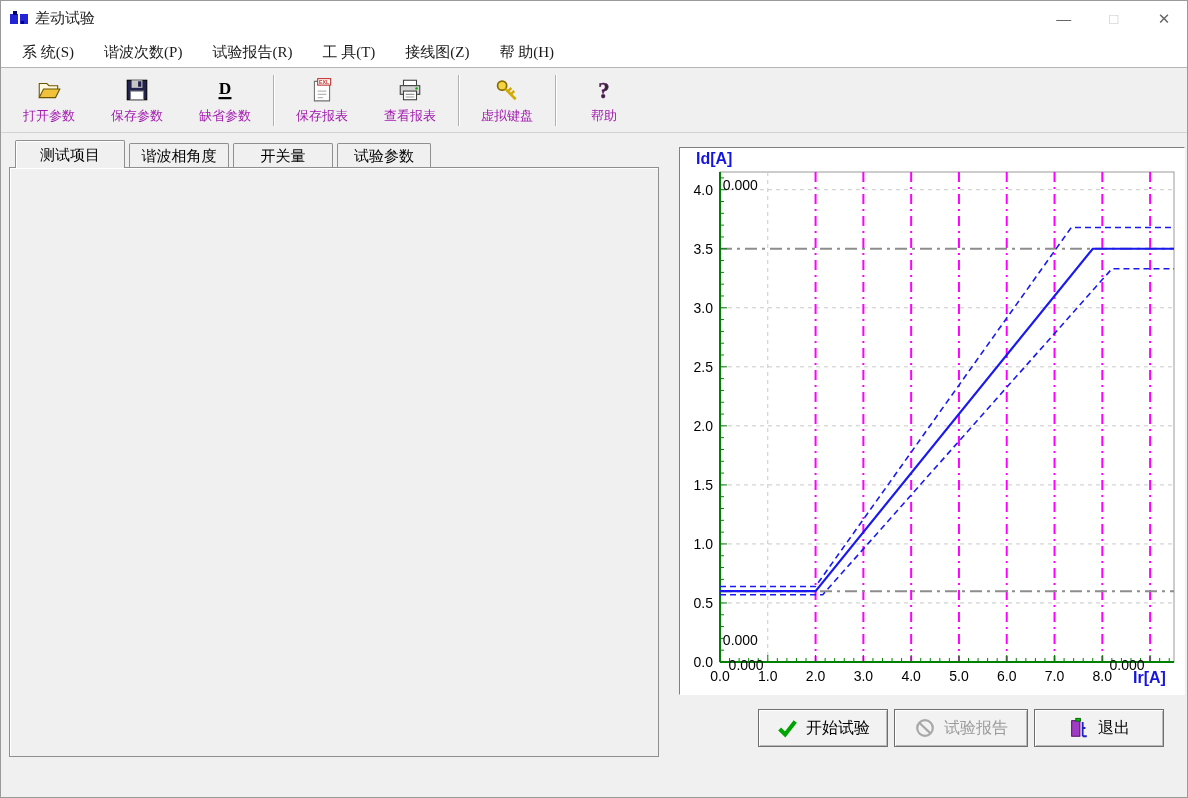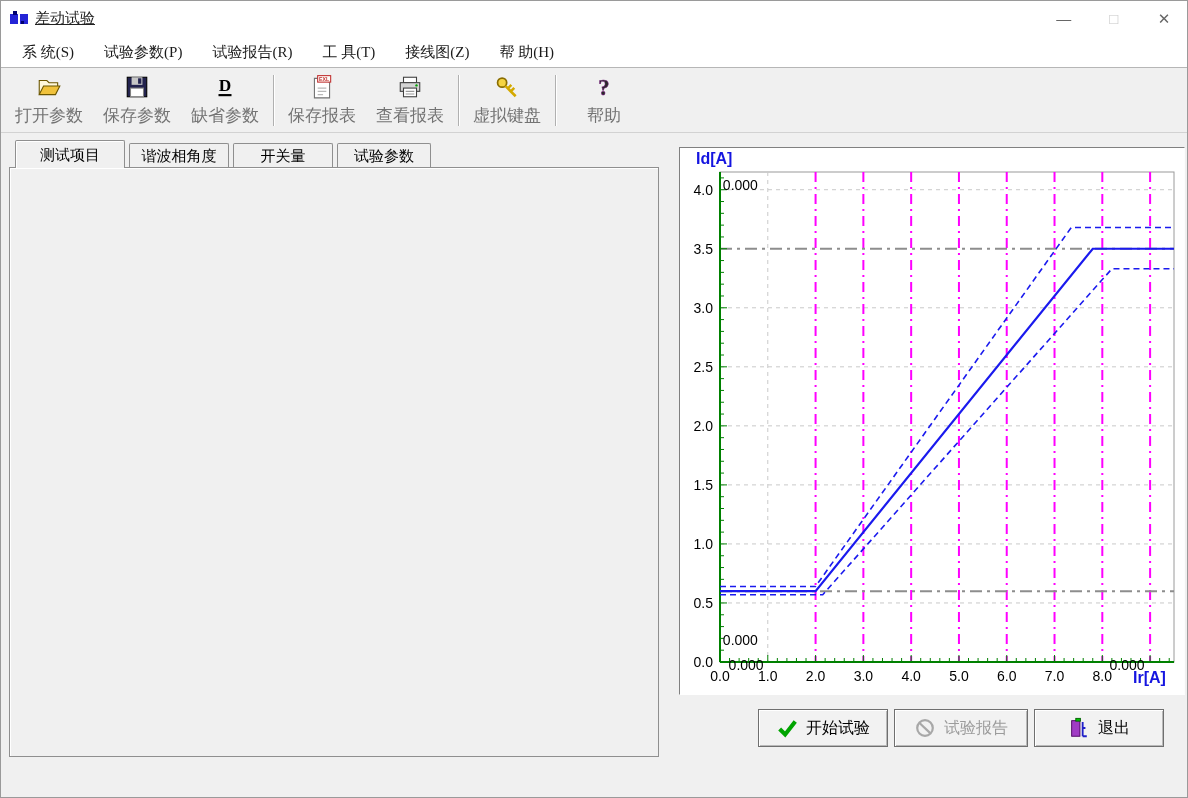--- a/index.html
+++ b/index.html
@@ -1,32 +1,32 @@
 <!DOCTYPE html>
 <html><head>
 <meta charset="utf-8">
 <style>
   html,body{margin:0;padding:0;background:#d8d8d8;font-family:"Liberation Sans","DejaVu Sans",sans-serif;}
   #win{position:relative;width:1186px;height:796px;background:#f0f0f0;border:1px solid #9a9a9a;overflow:hidden;
        font-size:15px;color:#000;}
   
   .titlebar{position:absolute;left:0;top:0;width:100%;height:36px;background:#ffffff;}
   .app-icon{position:absolute;left:8px;top:8px;width:20px;height:20px;}
-  .title{position:absolute;left:34px;top:8px;font-size:15px;color:#222;text-decoration:underline;}
+  .title{position:absolute;left:34px;top:8px;font-size:15px;color:#222;}
   .wctrl{position:absolute;right:0;top:0;height:36px;}
   .wbtn{display:inline-block;width:46px;height:36px;line-height:36px;text-align:center;color:#666;font-size:15px;cursor:default;}
   .wbtn.dim{color:#c8c8c8;}
   
   .menubar{position:absolute;left:0;top:36px;width:100%;height:31px;background:#ffffff;border-bottom:1px solid #b6b6b6;display:flex;align-items:center;padding-left:6px;box-sizing:border-box;}
   .menu-item{padding:0 15px;color:#1a1a1a;height:100%;display:flex;align-items:center;font-family:Liberation Serif, serif;}
   
   .toolbar{position:absolute;left:0;top:68px;width:100%;height:64px;background:#f0f0f0;border-bottom:1px solid #d2d2d2;display:flex;align-items:stretch;padding-left:4px;box-sizing:border-box;}
   .tb-btn{width:88px;display:flex;flex-direction:column;align-items:center;justify-content:center;gap:1px;}
   .tb-btn svg{width:26px;height:26px;}
-  .tb-label{font-size:17px;color:#737373;}
+  .tb-label{font-size:13px;color:#a21caf;}
   .tb-sep{width:1px;background:#b0b0b0;margin:6px 4px;box-shadow:1px 0 0 #fff;}
   
   .tab{position:absolute;box-sizing:border-box;text-align:center;background:#f0f0f0;
        border:1px solid #8f8f8f;border-bottom:none;border-radius:2px 2px 0 0;}
   .tab.active{z-index:3;box-shadow:inset 1px 1px 0 #fff;}
   .tab.inactive{z-index:1;}
   .tabpage{position:absolute;left:8px;top:166px;width:650px;height:590px;background:#f0f0f0;
        border:1px solid #8f8f8f;box-shadow:inset 1px 1px 0 #ffffff;z-index:2;box-sizing:border-box;}
   
   .group{position:absolute;border:1px solid #a9a9a9;border-radius:2px;box-sizing:border-box;}
@@ -96,21 +96,21 @@
     <span class="title">差动试验</span>
     <div class="wctrl">
       <span class="wbtn">—</span>
       <span class="wbtn dim">□</span>
       <span class="wbtn">✕</span>
     </div>
   </div>
 
   <div class="menubar" id="menubar">
       <div class="menu-item">系 统(S)</div>
-      <div class="menu-item">试验参数(P)</div>
+      <div class="menu-item">谐波次数(P)</div>
       <div class="menu-item">试验报告(R)</div>
       <div class="menu-item">工 具(T)</div>
       <div class="menu-item">接线图(Z)</div>
       <div class="menu-item">帮 助(H)</div>
     </div>
   <div class="toolbar" id="toolbar">
       <div class="tb-btn">
         <span class="tb-icon"><svg viewBox="0 0 24 24">
             <path d="M3 19 V6 h7 l2 2 h8 v3" fill="#fff8dc" stroke="#6b5600"></path>
             <path d="M3 19 L7 11 h15 l-4 8 Z" fill="#f0c23c" stroke="#6b5600"></path>

